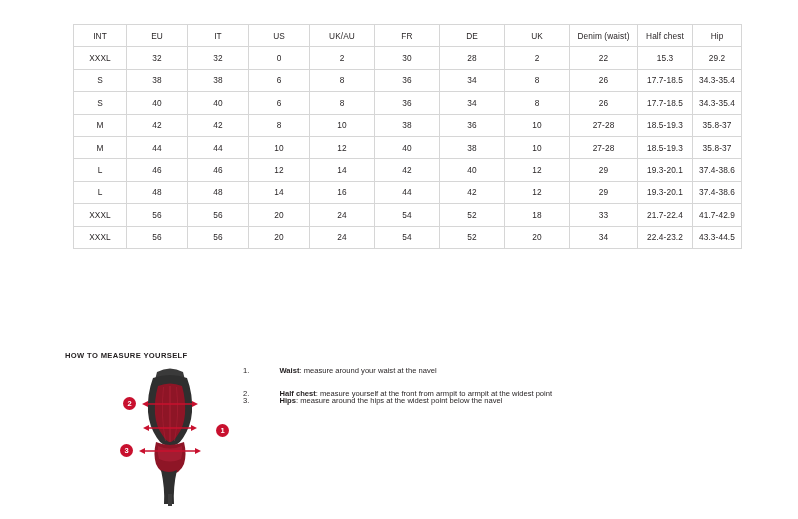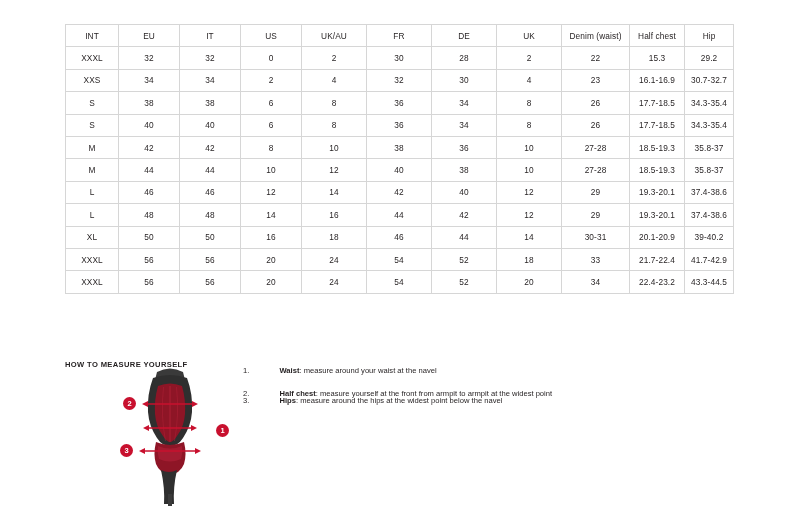--- a/index.html
+++ b/index.html
@@ -25,20 +25,21 @@
   .table-wrap {
     position: absolute;
     left: 65px;
     top: 24px;
     width: 668px;
   }
   table.size-table {
     border-collapse: collapse;
     width: 100%;
     table-layout: fixed;
+    margin-left: 8px;
   }
   table.size-table td,
   table.size-table th {
     border: 1px solid #d6d6d6;
     height: 21.4px;
     text-align: center;
     vertical-align: middle;
     font-size: 8.3px;
     font-weight: normal;
     color: #231f20;
@@ -59,21 +60,21 @@
   col.c6 { width: 65px; }
   col.c7 { width: 65px; }
   col.c8 { width: 68px; }
   col.c9 { width: 55px; }
   col.c10 { width: 49px; }
 
   
   .measure-title {
     position: absolute;
     left: 65px;
-    top: 360px;
+    top: 351px;
     font-size: 7.6px;
     font-weight: bold;
     letter-spacing: 0.35px;
     color: #231f20;
   }
   .measure-block {
     position: absolute;
     left: 65px;
     top: 366px;
     width: 670px;
@@ -167,33 +168,20 @@
           <td>0</td>
           <td>2</td>
           <td>30</td>
           <td>28</td>
           <td>2</td>
           <td>22</td>
           <td>15.3</td>
           <td>29.2</td>
         </tr>
         <tr>
-          <td>XXS</td>
-          <td>34</td>
-          <td>34</td>
-          <td>2</td>
-          <td>4</td>
-          <td>32</td>
-          <td>30</td>
-          <td>4</td>
-          <td>23</td>
-          <td>16.1-16.9</td>
-          <td>30.7-32.7</td>
-        </tr>
-        <tr>
           <td>S</td>
           <td>38</td>
           <td>38</td>
           <td>6</td>
           <td>8</td>
           <td>36</td>
           <td>34</td>
           <td>8</td>
           <td>26</td>
           <td>17.7-18.5</td>
@@ -256,33 +244,20 @@
           <td>48</td>
           <td>48</td>
           <td>14</td>
           <td>16</td>
           <td>44</td>
           <td>42</td>
           <td>12</td>
           <td>29</td>
           <td>19.3-20.1</td>
           <td>37.4-38.6</td>
-        </tr>
-        <tr>
-          <td>XL</td>
-          <td>50</td>
-          <td>50</td>
-          <td>16</td>
-          <td>18</td>
-          <td>46</td>
-          <td>44</td>
-          <td>14</td>
-          <td>30-31</td>
-          <td>20.1-20.9</td>
-          <td>39-40.2</td>
         </tr>
         <tr>
           <td>XXXL</td>
           <td>56</td>
           <td>56</td>
           <td>20</td>
           <td>24</td>
           <td>54</td>
           <td>52</td>
           <td>18</td>

